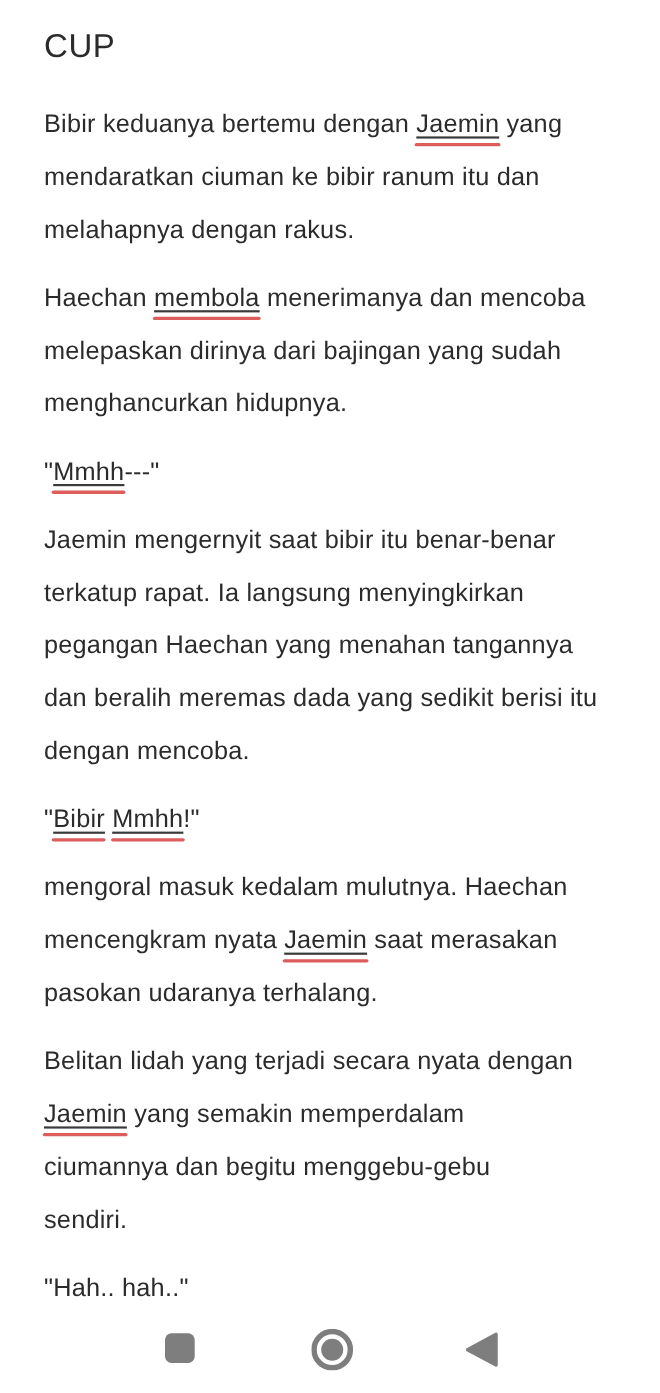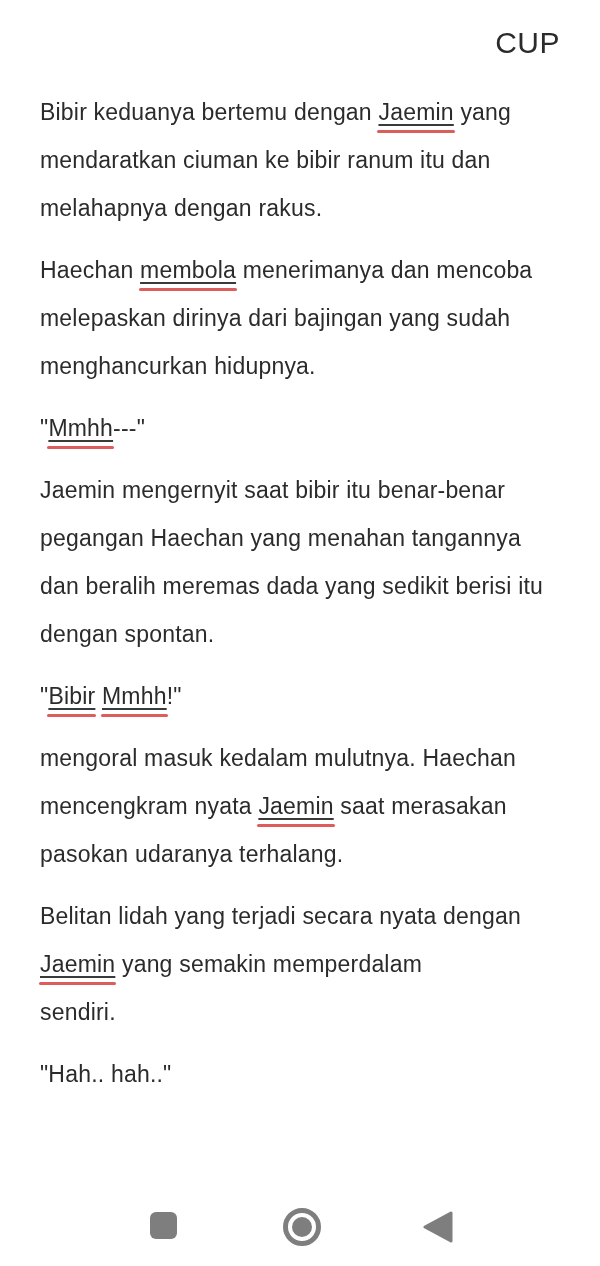--- a/index.html
+++ b/index.html
@@ -13,21 +13,21 @@
   html,body{margin:0;padding:0;}
   body{
     width:600px;height:1266px;overflow:hidden;position:relative;
     background:var(--bg);
     font-family:"Liberation Sans","DejaVu Sans",sans-serif;
     color:var(--text);
   }
   .doc{padding:24px 40px 0 40px;}
   .title{
     font-size:30px;line-height:38px;font-weight:400;margin:0 0 26px 0;
-    letter-spacing:0.5px;color:var(--text);text-align:right;
+    letter-spacing:0.5px;color:var(--text);
   }
   .para{margin:0 0 14px 0;}
   .para.clipped{margin-bottom:0;}
   .line{
     font-size:23px;height:48px;line-height:48px;
     letter-spacing:0.2px;white-space:pre;color:var(--text);
   }
   .miss{
     position:relative;
     text-decoration:underline;
@@ -65,35 +65,37 @@
         <div class="para">
           <div class="line"><span class="">Haechan </span><span class="miss">membola</span><span class=""> menerimanya dan mencoba</span></div>
           <div class="line"><span class="">melepaskan dirinya dari bajingan yang sudah</span></div>
           <div class="line"><span class="">menghancurkan hidupnya.</span></div>
         </div>
         <div class="para">
           <div class="line"><span class="">"</span><span class="miss">Mmhh</span><span class="">---"</span></div>
         </div>
         <div class="para">
           <div class="line"><span class="">Jaemin mengernyit saat bibir itu benar-benar</span></div>
+          <div class="line"><span class="">terkatup rapat. Ia langsung menyingkirkan</span></div>
           <div class="line"><span class="">pegangan Haechan yang menahan tangannya</span></div>
           <div class="line"><span class="">dan beralih meremas dada yang sedikit berisi itu</span></div>
-          <div class="line"><span class="">dengan spontan.</span></div>
+          <div class="line"><span class="">dengan mencoba.</span></div>
         </div>
         <div class="para">
           <div class="line"><span class="">"</span><span class="miss">Bibir</span><span class=""> </span><span class="miss">Mmhh</span><span class="">!"</span></div>
         </div>
         <div class="para">
           <div class="line"><span class="">mengoral masuk kedalam mulutnya. Haechan</span></div>
           <div class="line"><span class="">mencengkram nyata </span><span class="miss">Jaemin</span><span class=""> saat merasakan</span></div>
           <div class="line"><span class="">pasokan udaranya terhalang.</span></div>
         </div>
         <div class="para">
           <div class="line"><span class="">Belitan lidah yang terjadi secara nyata dengan</span></div>
           <div class="line"><span class="miss">Jaemin</span><span class=""> yang semakin memperdalam</span></div>
+          <div class="line"><span class="">ciumannya dan begitu menggebu-gebu</span></div>
           <div class="line"><span class="">sendiri.</span></div>
         </div>
         <div class="para clipped">
           <div class="line"><span class="">"Hah.. hah.."</span></div>
         </div>
       </div>
   </div>
 
   <div class="navbar">
     <button class="nav-btn nav-btn-recents">

